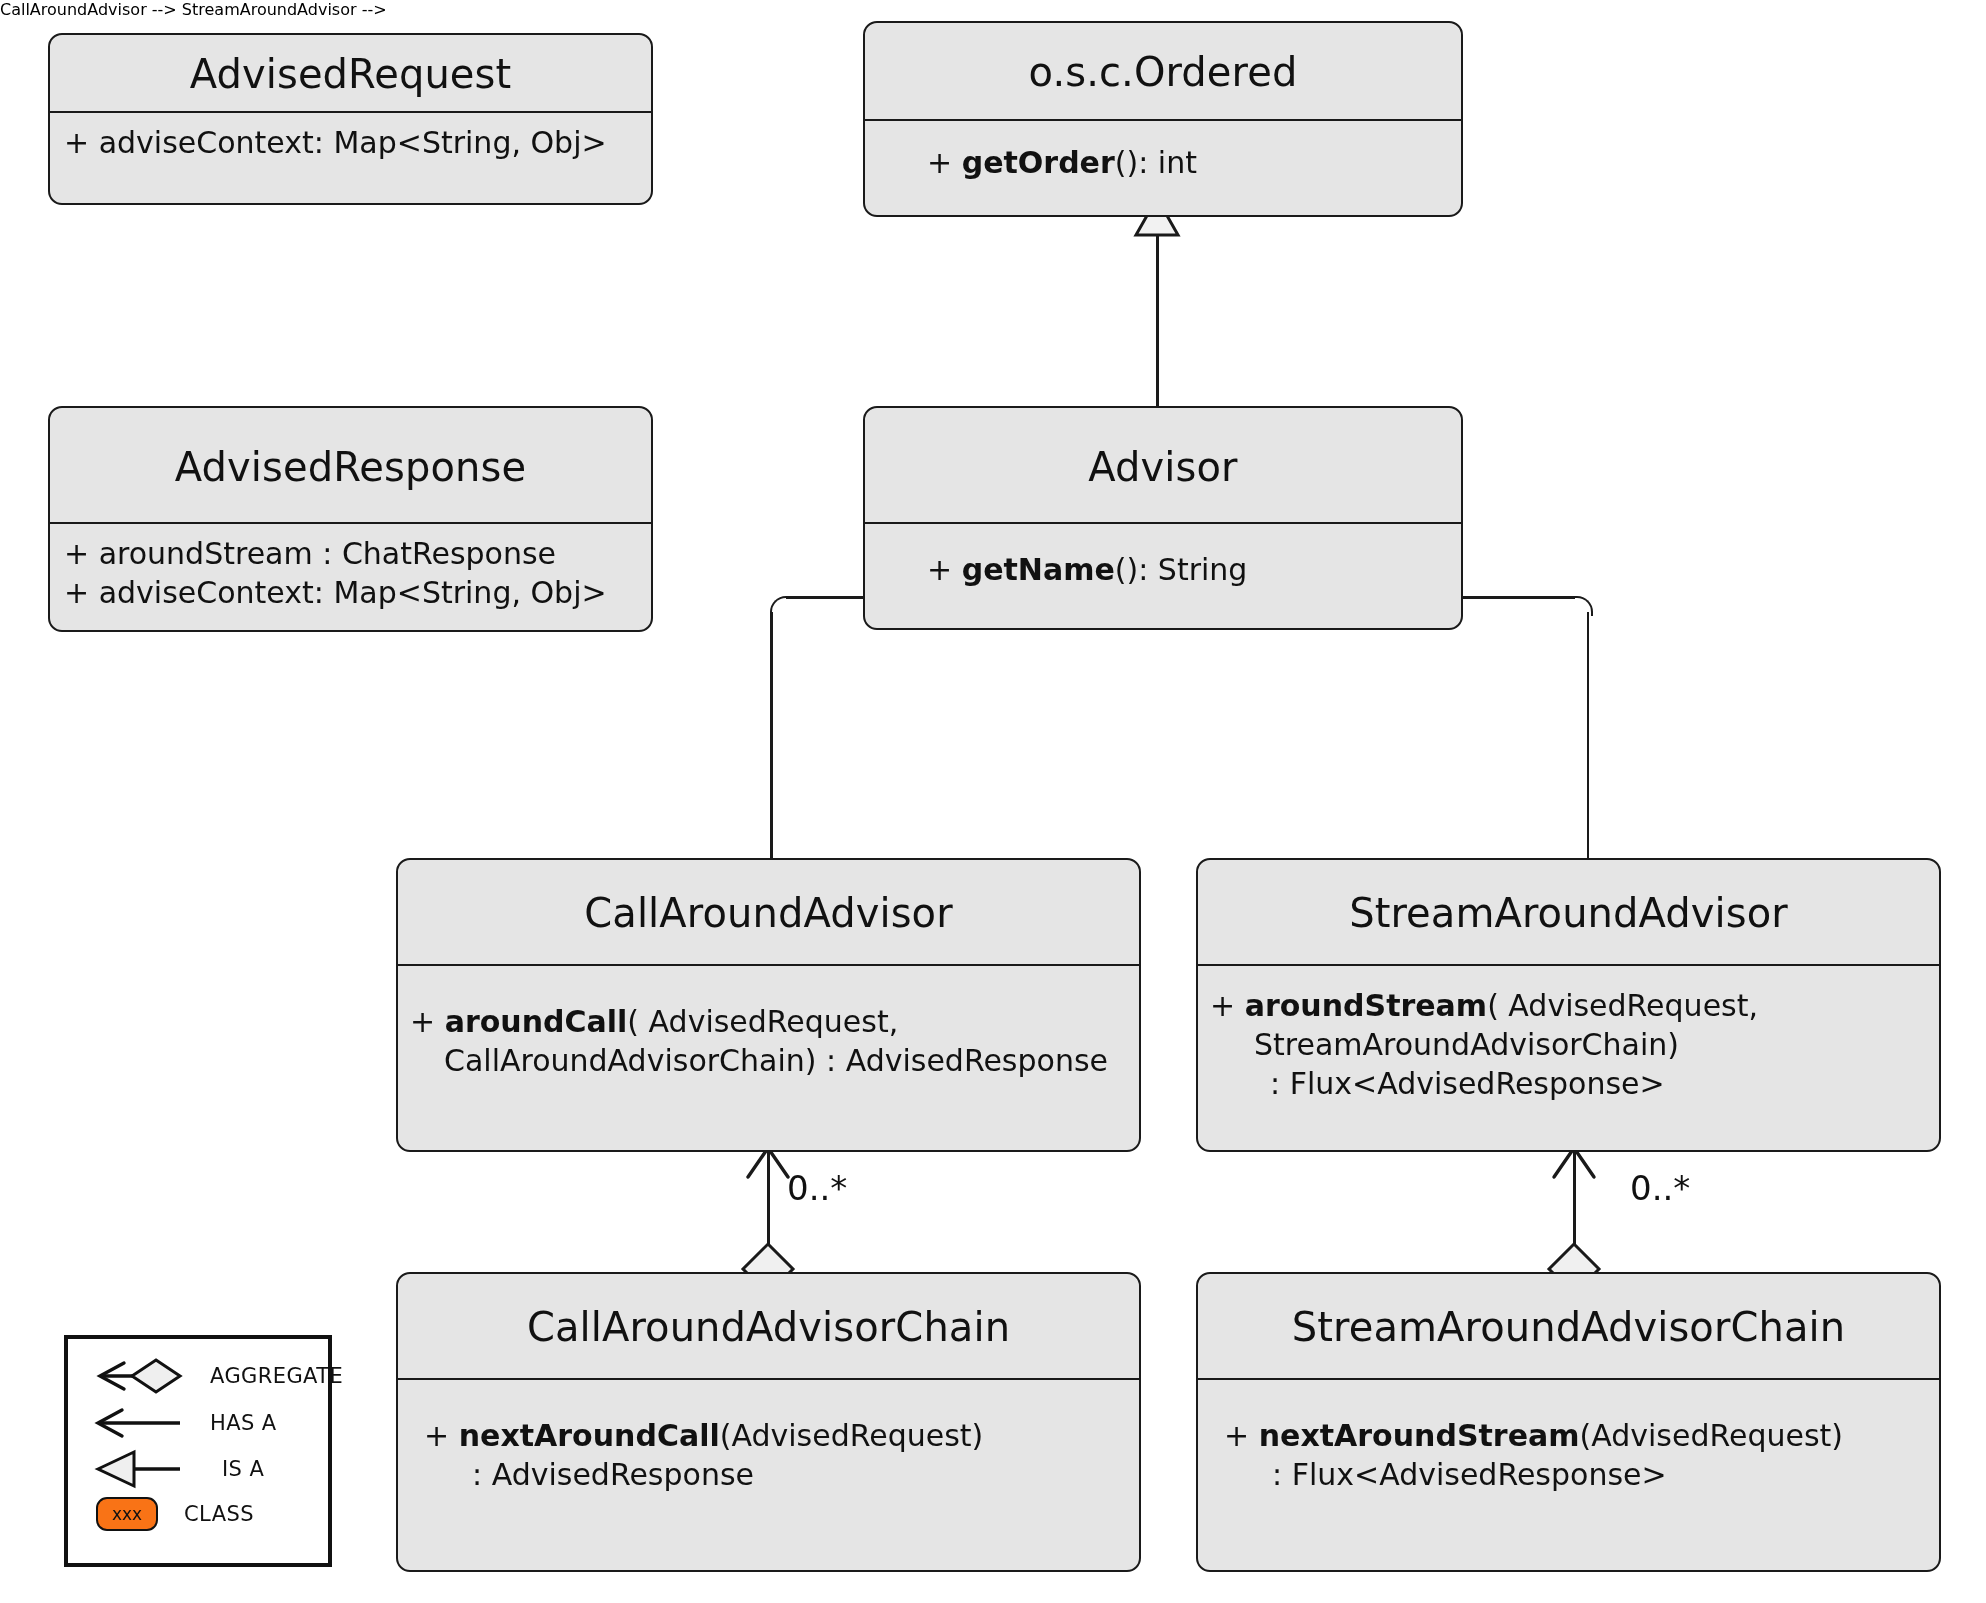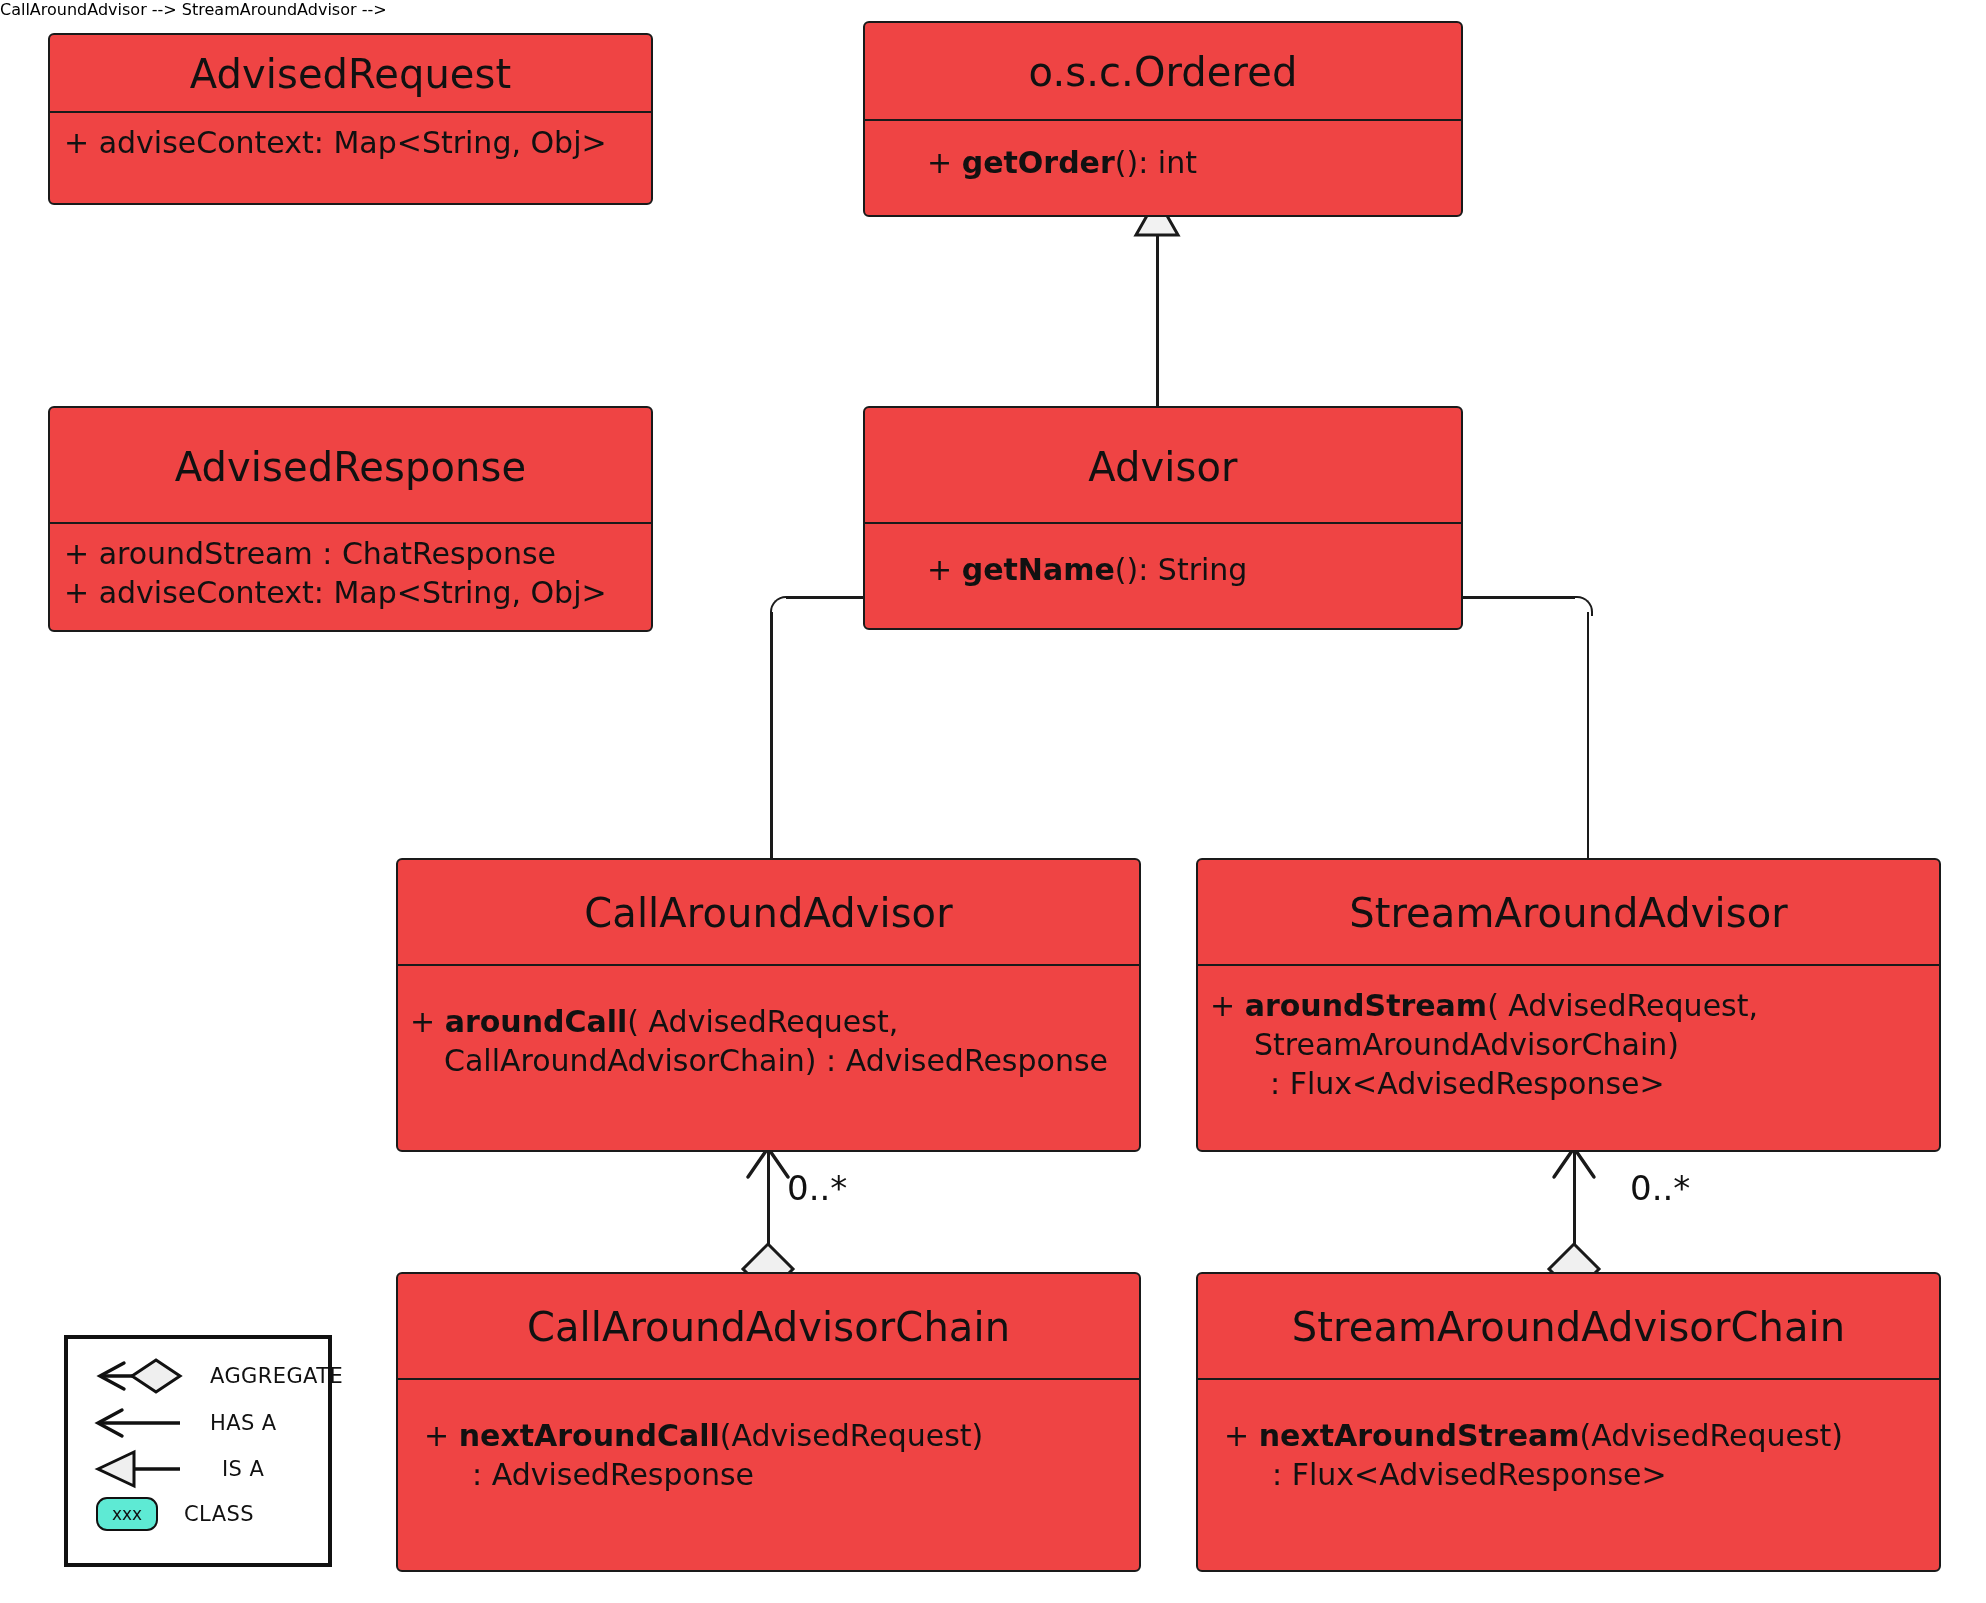--- a/index.html
+++ b/index.html
@@ -7,22 +7,22 @@
     position:relative;
     width:1986px;height:1582px;
     background:#ffffff;
     font-family:"DejaVu Sans","Liberation Sans",sans-serif;
     overflow:hidden;
   }
   .uml-box{
     position:absolute;
     box-sizing:border-box;
     border:2.4px solid #1a1a1a;
-    border-radius:6px;
-    background:#ef4444;
+    border-radius:14px;
+    background:#e5e5e5;
     z-index:5;
   }
   .uml-title{
     text-align:center;
     font-size:40px;
     color:#111111;
     font-weight:400;
     letter-spacing:.1px;
     white-space:nowrap;
   }
@@ -73,21 +73,21 @@
   }
   .legend-label{
     font-size:21px;color:#111111;
     white-space:nowrap;
     letter-spacing:.4px;
   }
   .legend-class-shape{
     box-sizing:border-box;
     border:2.6px solid #111111;
     border-radius:11px;
-    background:#5eead4;
+    background:#f97316;
     display:flex;align-items:center;justify-content:center;
     font-size:17px;color:#111;
   }
 </style>
 </head>
 <body>
 
 <div id="stage">
 
   

